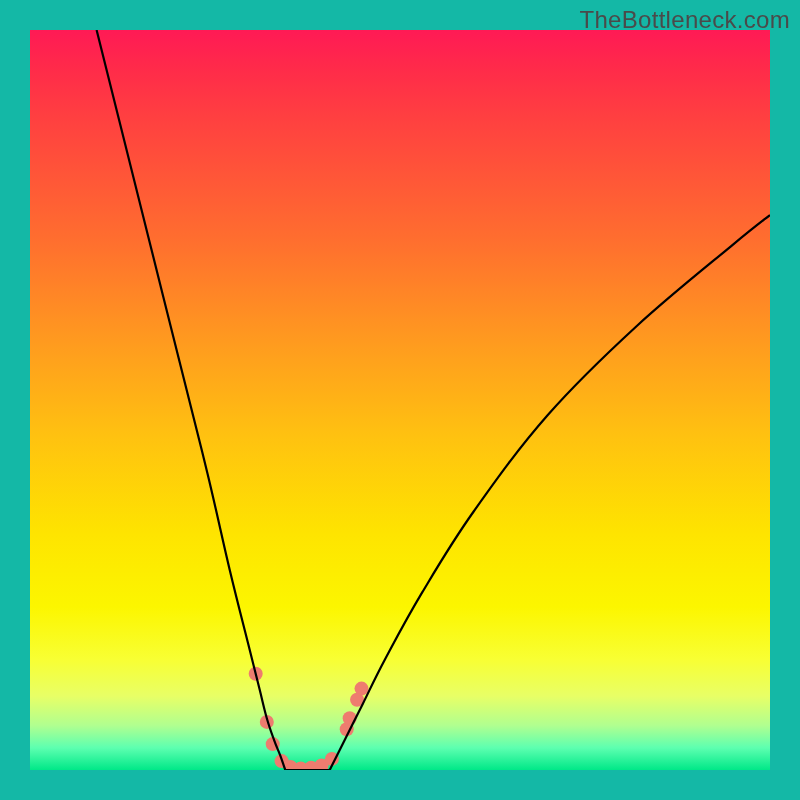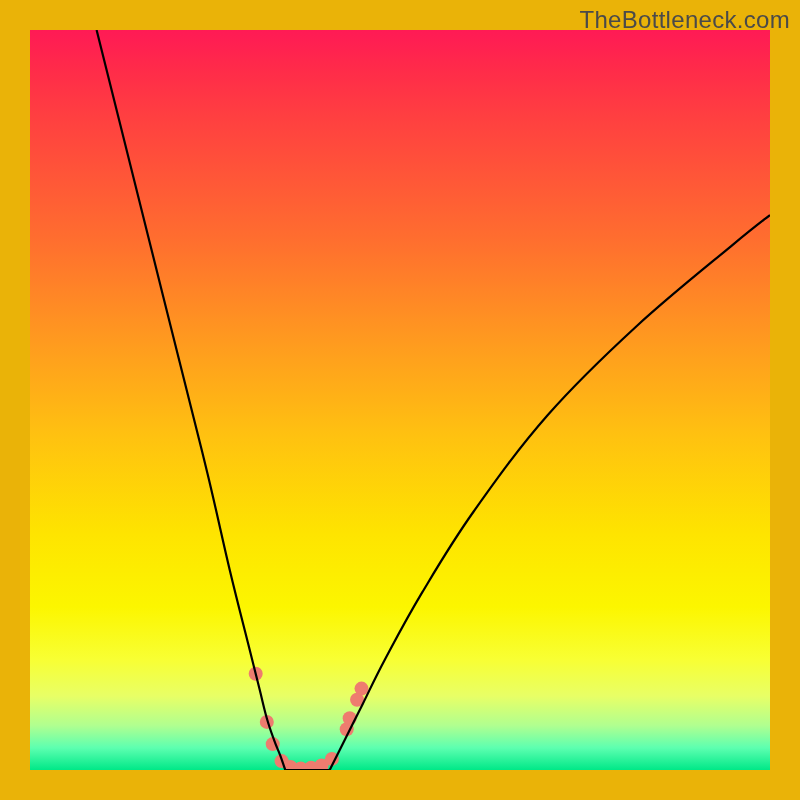--- a/index.html
+++ b/index.html
@@ -8,21 +8,21 @@
     width: 800px;
     height: 800px;
     overflow: hidden;
     background: #000;
     font-family: Arial, Helvetica, sans-serif;
   }
   .frame {
     position: relative;
     width: 800px;
     height: 800px;
-    background: #eab308;
+    background: #14b8a6;
   }
   .plot {
     position: absolute;
     left: 30px;
     top: 30px;
     width: 740px;
     height: 740px;
     background: linear-gradient(
       to bottom,
       #ff1a55 0%,

